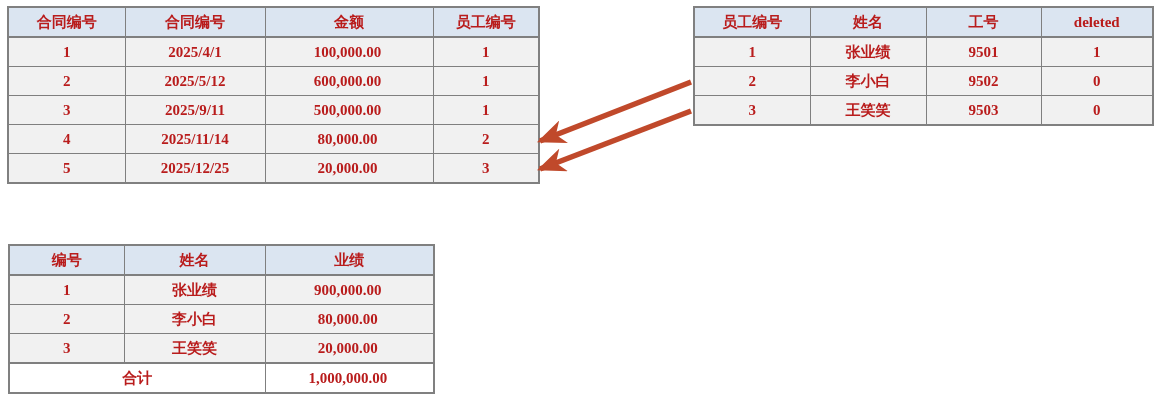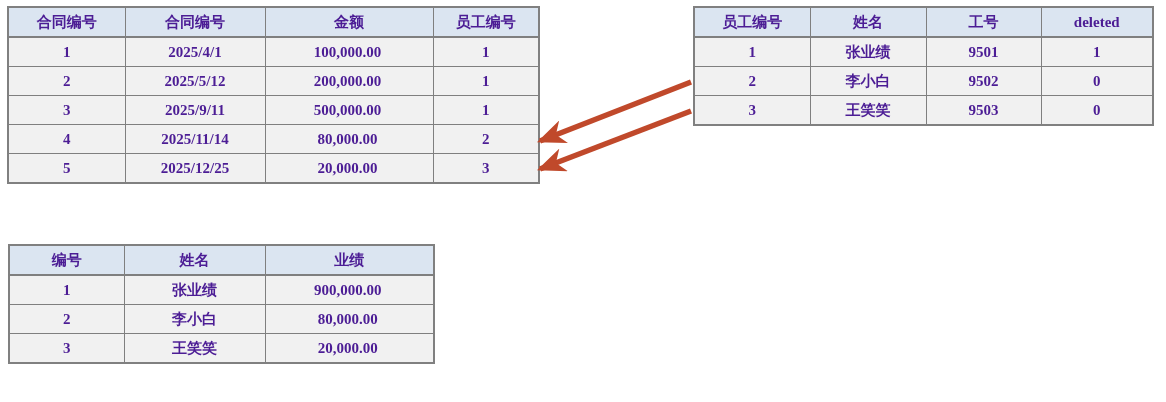--- a/index.html
+++ b/index.html
@@ -24,21 +24,21 @@
     table-layout: fixed;
     background: #ffffff;
     border: 2px solid #808080;
   }
   .xtable td, .xtable th {
     border: 1px solid #7f7f7f;
     height: 28px;
     padding: 0 5px;
     font-size: 15px;
     font-weight: bold;
-    color: #4c1d95;
+    color: #b91c1c;
     text-align: center;
     vertical-align: middle;
     line-height: 1;
     white-space: nowrap;
     background: #f1f1f1;
   }
   .xtable thead th {
     background: #dbe5f1;
     border-bottom: 2px solid #7f7f7f;
   }
@@ -111,21 +111,21 @@
     <tbody>
       <tr>
         <td class="mono">1</td>
         <td class="mono">2025/4/1</td>
         <td class="mono num-right">100,000.00</td>
         <td class="mono">1</td>
       </tr>
       <tr>
         <td class="mono">2</td>
         <td class="mono">2025/5/12</td>
-        <td class="mono num-right">200,000.00</td>
+        <td class="mono num-right">600,000.00</td>
         <td class="mono">1</td>
       </tr>
       <tr>
         <td class="mono">3</td>
         <td class="mono">2025/9/11</td>
         <td class="mono num-right">500,000.00</td>
         <td class="mono">1</td>
       </tr>
       <tr>
         <td class="mono">4</td>
@@ -200,20 +200,24 @@
       </tr>
       <tr>
         <td class="mono">2</td>
         <td>李小白</td>
         <td class="mono num-right">80,000.00</td>
       </tr>
       <tr>
         <td class="mono">3</td>
         <td>王笑笑</td>
         <td class="mono num-right">20,000.00</td>
+      </tr>
+      <tr class="total-row">
+        <td colspan="2">合计</td>
+        <td class="mono num-right">1,000,000.00</td>
       </tr>
     </tbody>
   </table>
 
   <svg id="arrow-layer" viewBox="0 0 1166 402" width="1166" height="402" xmlns="http://www.w3.org/2000/svg">
     <defs>
       <marker id="arrowhead" markerWidth="5.2" markerHeight="4.4" refX="4.6" refY="2.2" orient="auto" markerUnits="strokeWidth">
         <path d="M5.2,2.2 L0,0 L1.5,2.2 L0,4.4 Z" fill="#c0492b"></path>
       </marker>
     </defs>

